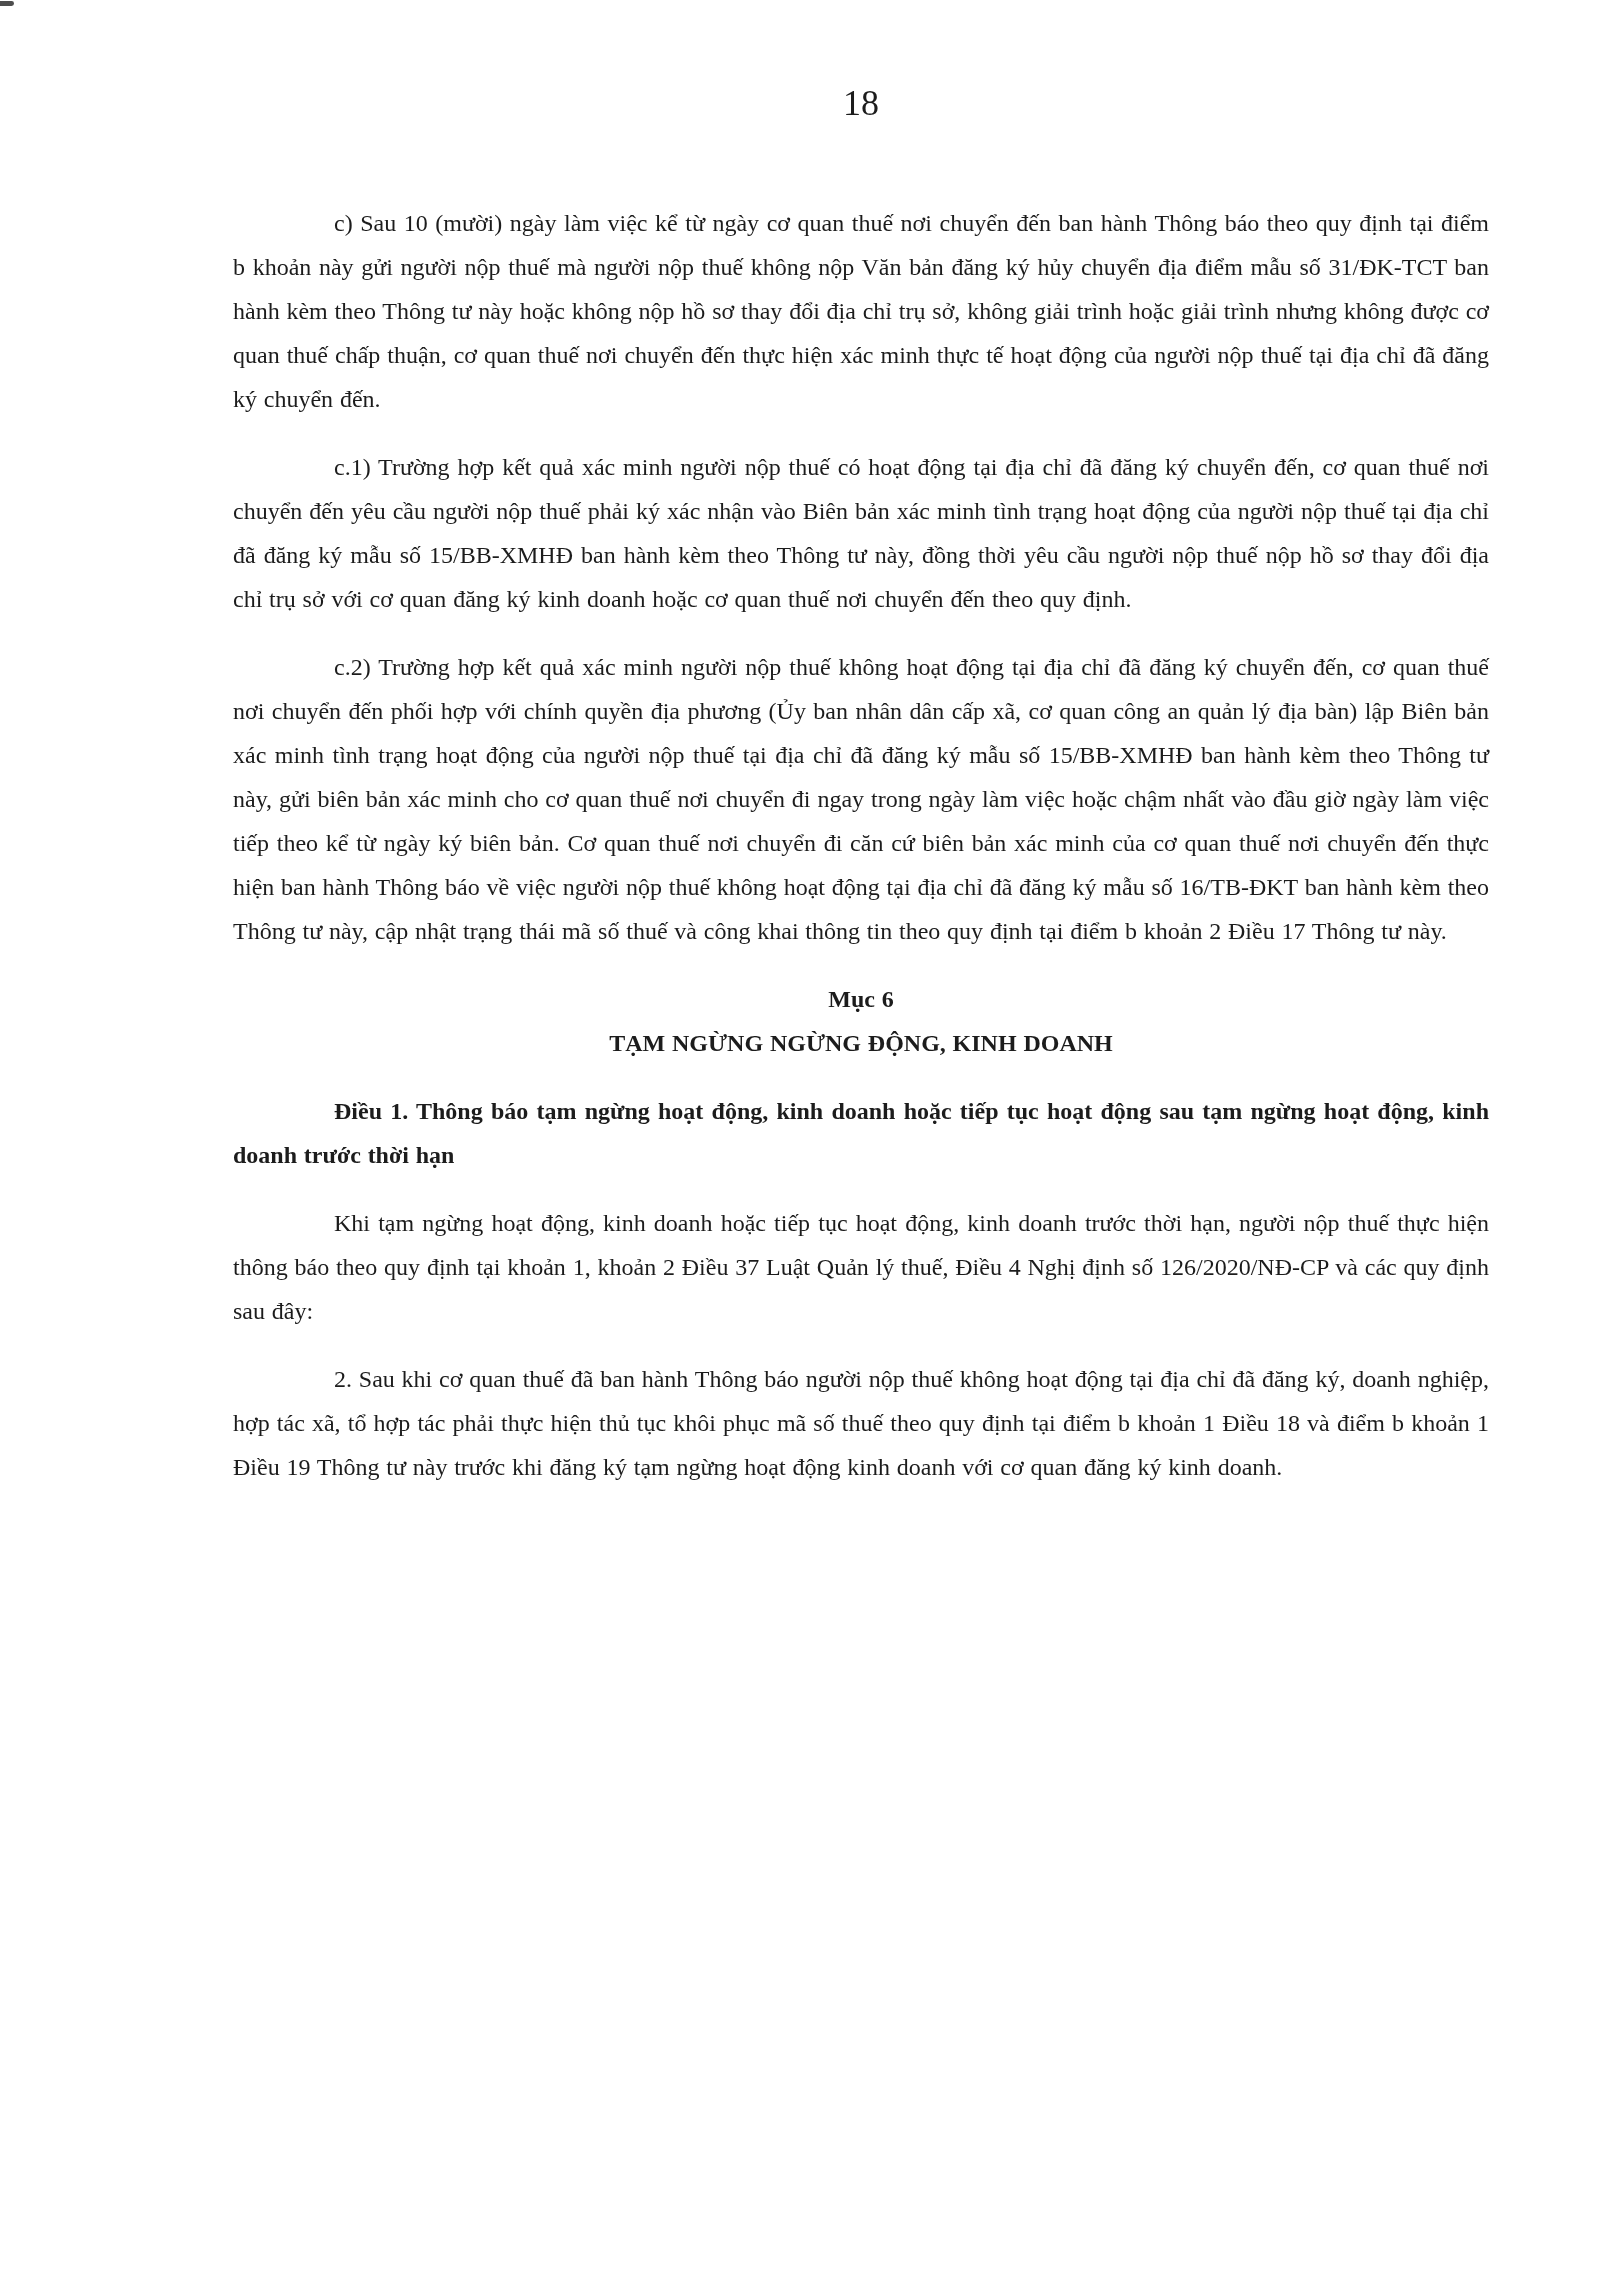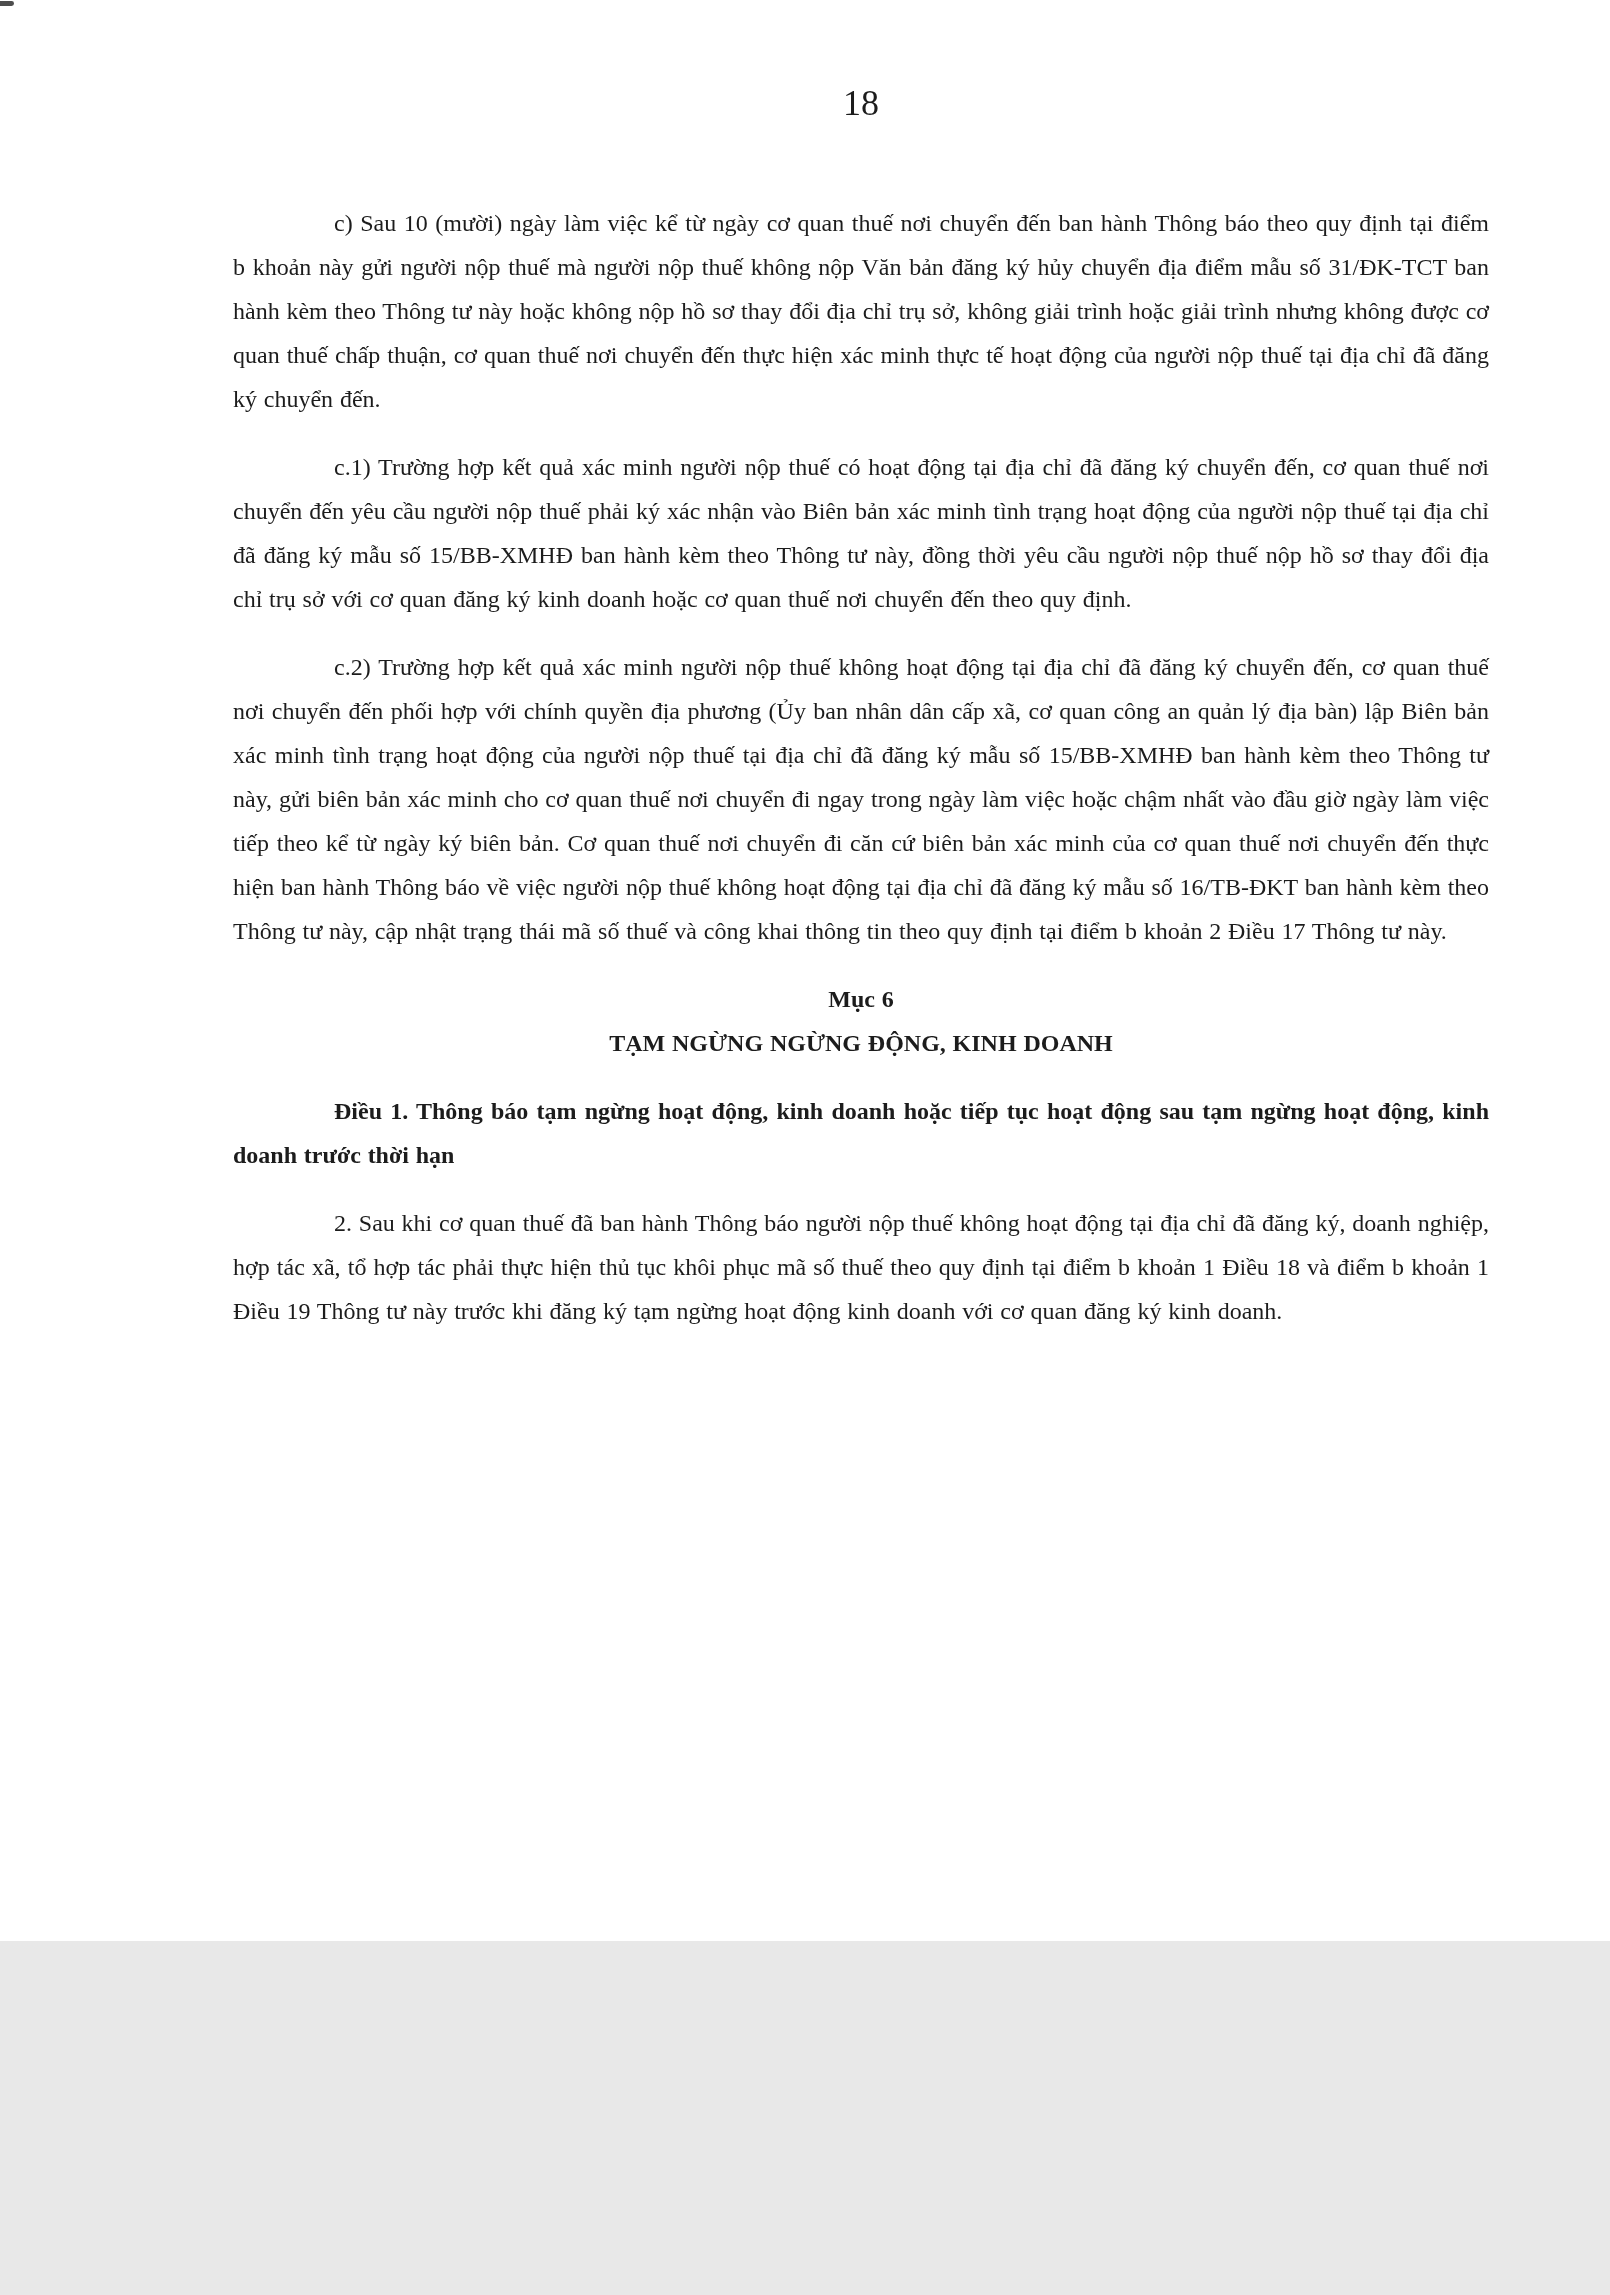--- a/index.html
+++ b/index.html
@@ -1,19 +1,19 @@
 <!DOCTYPE html>
 <html lang="vi" style="font-size:13px"><head>
 <meta charset="utf-8">
 <style>
   html, body { margin: 0; padding: 0; background: #e8e8e8; }
   .page {
     position: relative;
     width: 1610px;
-    height: 1941px;
+    height: 2295px;
     background: #ffffff;
     overflow: hidden;
     font-family: "Liberation Serif", "DejaVu Serif", serif;
     color: #1c1c1c;
   }
   .scan-speck {
     position: absolute;
     left: 0;
     top: 0.8px;
     width: 13.7px;
@@ -69,19 +69,20 @@
     <p class="body">c.1) Trường hợp kết quả xác minh người nộp thuế có hoạt động tại địa chỉ đã đăng ký chuyển đến, cơ quan thuế nơi chuyển đến yêu cầu người nộp thuế phải ký xác nhận vào Biên bản xác minh tình trạng hoạt động của người nộp thuế tại địa chỉ đã đăng ký mẫu số 15/BB-XMHĐ ban hành kèm theo Thông tư này, đồng thời yêu cầu người nộp thuế nộp hồ sơ thay đổi địa chỉ trụ sở với cơ quan đăng ký kinh doanh hoặc cơ quan thuế nơi chuyển đến theo quy định.</p>
 
     <p class="body">c.2) Trường hợp kết quả xác minh người nộp thuế không hoạt động tại địa chỉ đã đăng ký chuyển đến, cơ quan thuế nơi chuyển đến phối hợp với chính quyền địa phương (Ủy ban nhân dân cấp xã, cơ quan công an quản lý địa bàn) lập Biên bản xác minh tình trạng hoạt động của người nộp thuế tại địa chỉ đã đăng ký mẫu số 15/BB-XMHĐ ban hành kèm theo Thông tư này, gửi biên bản xác minh cho cơ quan thuế nơi chuyển đi ngay trong ngày làm việc hoặc chậm nhất vào đầu giờ ngày làm việc tiếp theo kể từ ngày ký biên bản. Cơ quan thuế nơi chuyển đi căn cứ biên bản xác minh của cơ quan thuế nơi chuyển đến thực hiện ban hành Thông báo về việc người nộp thuế không hoạt động tại địa chỉ đã đăng ký mẫu số 16/TB-ĐKT ban hành kèm theo Thông tư này, cập nhật trạng thái mã số thuế và công khai thông tin theo quy định tại điểm b khoản 2 Điều 17 Thông tư này.</p>
 
     <p class="body center">Mục 6</p>
 
     <p class="body center tight">TẠM NGỪNG NGỪNG ĐỘNG, KINH DOANH</p>
 
     <p class="body bold art-heading">Điều 1. Thông báo tạm ngừng hoạt động, kinh doanh hoặc tiếp tục hoạt động sau tạm ngừng hoạt động, kinh doanh trước thời hạn</p>
 
+    <p class="body">Khi tạm ngừng hoạt động, kinh doanh hoặc tiếp tục hoạt động, kinh doanh trước thời hạn, người nộp thuế thực hiện thông báo theo quy định tại khoản 1, khoản 2 Điều 37 Luật Quản lý thuế, Điều 4 Nghị định số 126/2020/NĐ-CP và các quy định sau đây:</p>
 
 
     <p class="body">2. Sau khi cơ quan thuế đã ban hành Thông báo người nộp thuế không hoạt động tại địa chỉ đã đăng ký, doanh nghiệp, hợp tác xã, tổ hợp tác phải thực hiện thủ tục khôi phục mã số thuế theo quy định tại điểm b khoản 1 Điều 18 và điểm b khoản 1 Điều 19 Thông tư này trước khi đăng ký tạm ngừng hoạt động kinh doanh với cơ quan đăng ký kinh doanh.</p>
 
   </div>
 </div>
 
 
 </body></html>

